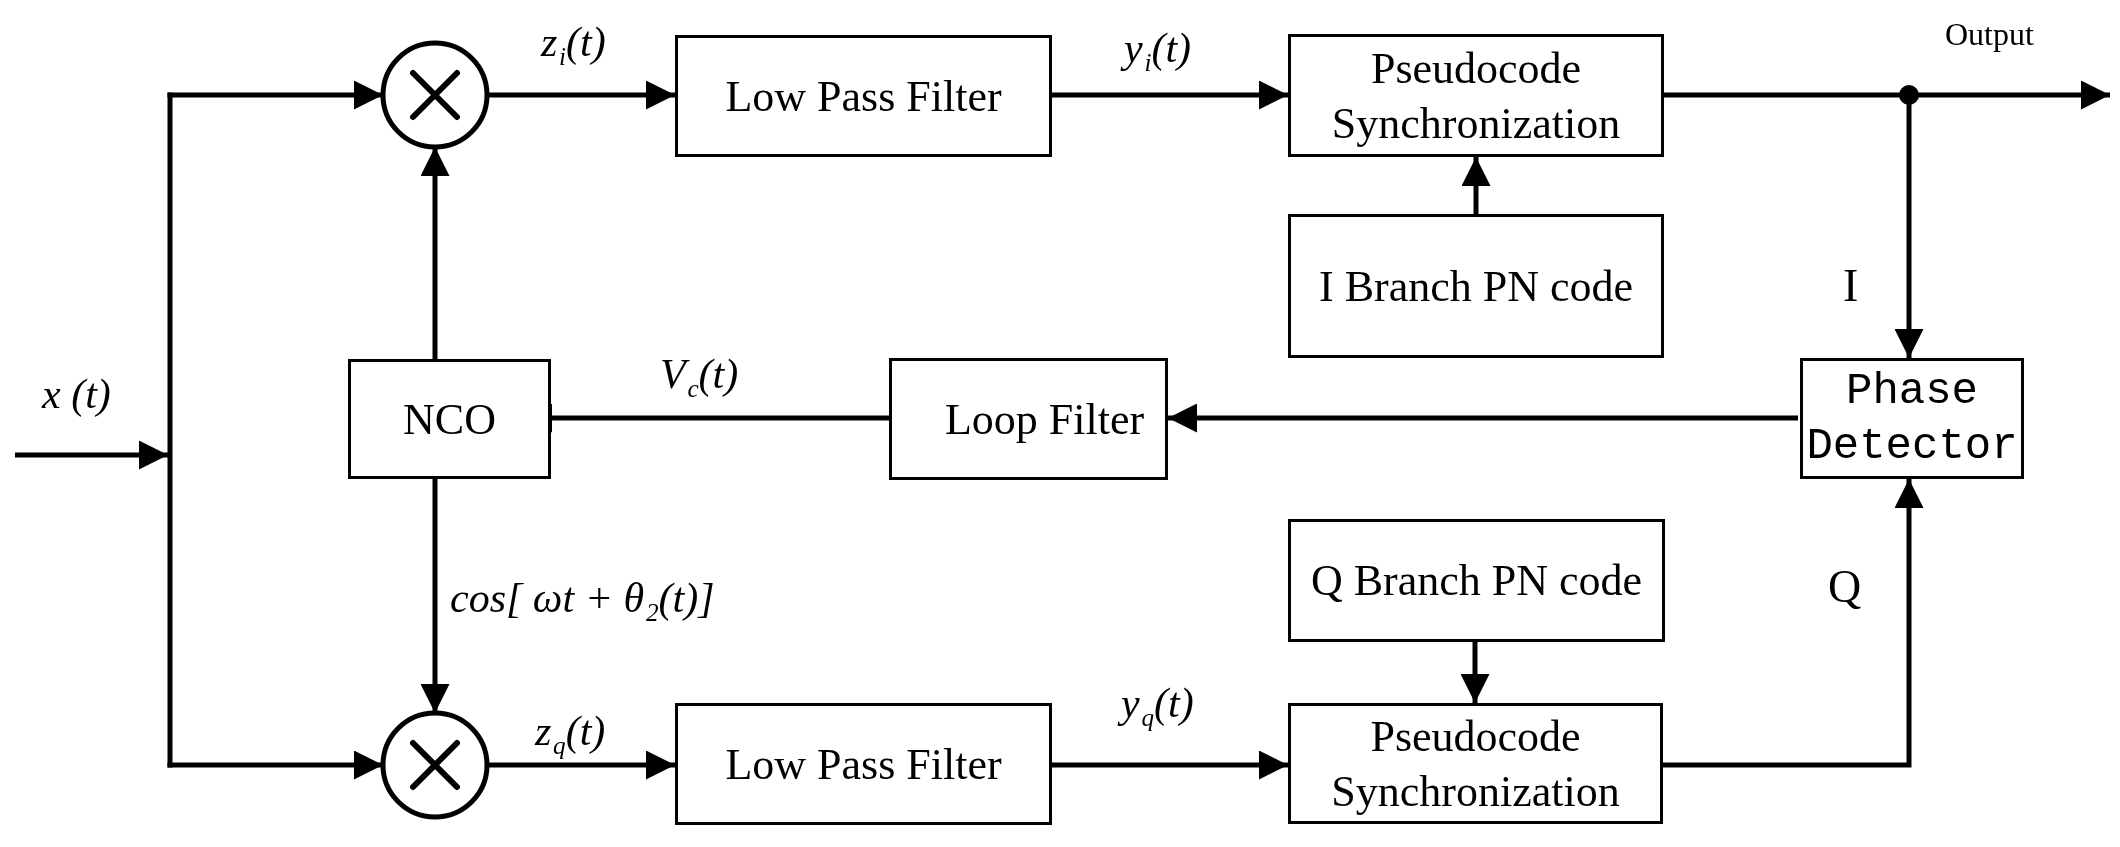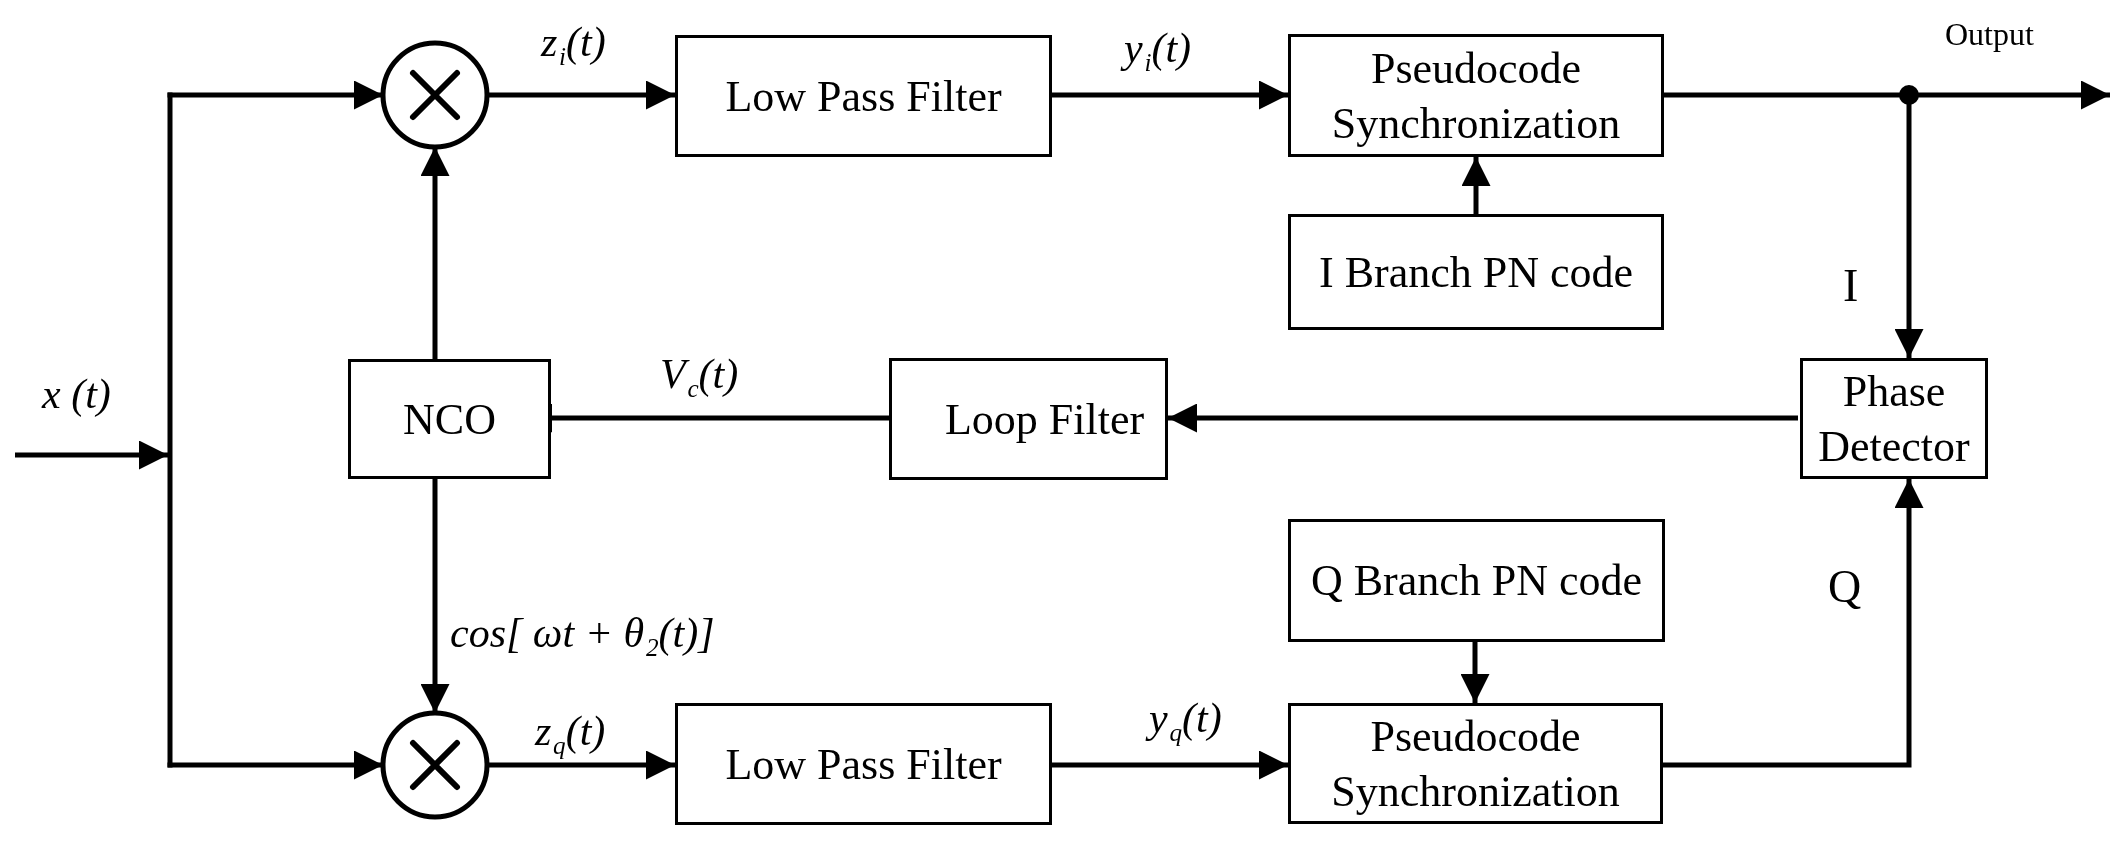--- a/index.html
+++ b/index.html
@@ -64,33 +64,33 @@
 
   <div class="block" style="left:675px; top:35px; width:377px; height:122px;">
     <span>Low Pass Filter</span>
   </div>
 
   <div class="block" style="left:1288px; top:34px; width:376px; height:123px;">
     <span class="bl">Pseudocode</span>
     <span class="bl">Synchronization</span>
   </div>
 
-  <div class="block" style="left:1288px; top:214px; width:376px; height:116px;">
+  <div class="block" style="left:1288px; top:214px; width:376px; height:144px;">
     <span>I Branch PN code</span>
   </div>
 
   <div class="block" style="left:348px; top:359px; width:203px; height:120px;">
     <span>NCO</span>
   </div>
 
   <div class="block" style="left:889px; top:358px; width:279px; height:122px;padding-left:32px;">
     <span>Loop Filter</span>
   </div>
 
-  <div class="block" style="left:1800px; top:358px; width:188px; height:121px;">
+  <div class="block" style="left:1800px; top:358px; width:224px; height:121px;font-family:Liberation Mono, monospace;">
     <span class="bl">Phase</span>
     <span class="bl">Detector</span>
   </div>
 
   <div class="block" style="left:1288px; top:519px; width:377px; height:123px;">
     <span>Q Branch PN code</span>
   </div>
 
   <div class="block" style="left:675px; top:703px; width:377px; height:122px;">
     <span>Low Pass Filter</span>
@@ -111,29 +111,29 @@
 
   <div class="mlabel" style="left:1124px; top:24px;">
     <span>y</span><sub>i</sub><span>(t)</span>
   </div>
 
 
   <div class="mlabel" style="left:660px; top:350px;">
     <span>V</span><sub>c</sub><span>(t)</span>
   </div>
 
-  <div class="mlabel" style="left:450px; top:574px;margin-top:35px;">
+  <div class="mlabel" style="left:450px; top:574px;">
     <span>cos[ ωt + θ</span><sub>2</sub><span>(t)]</span>
   </div>
 
   <div class="mlabel" style="left:535px; top:675px;margin-top:32px;">
     <span>z</span><sub>q</sub><span>(t)</span>
   </div>
 
-  <div class="mlabel" style="left:1121px; top:694px;margin-left:28px;">
+  <div class="mlabel" style="left:1121px; top:679px;">
     <span>y</span><sub>q</sub><span>(t)</span>
   </div>
 
   <div class="plain" style="left:1945px; top:16px;">Output</div>
 
   <div class="sig" style="left:1843px; top:259px;">I</div>
 
   <div class="sig" style="left:1828px; top:560px;">Q</div>
 
 </div>

